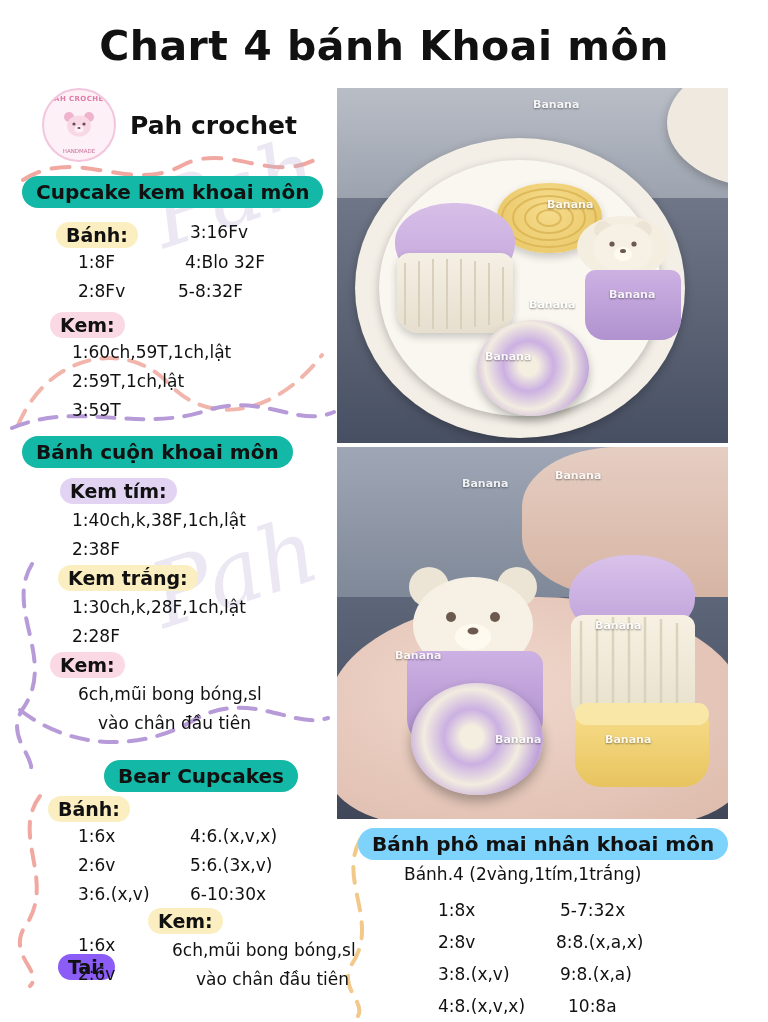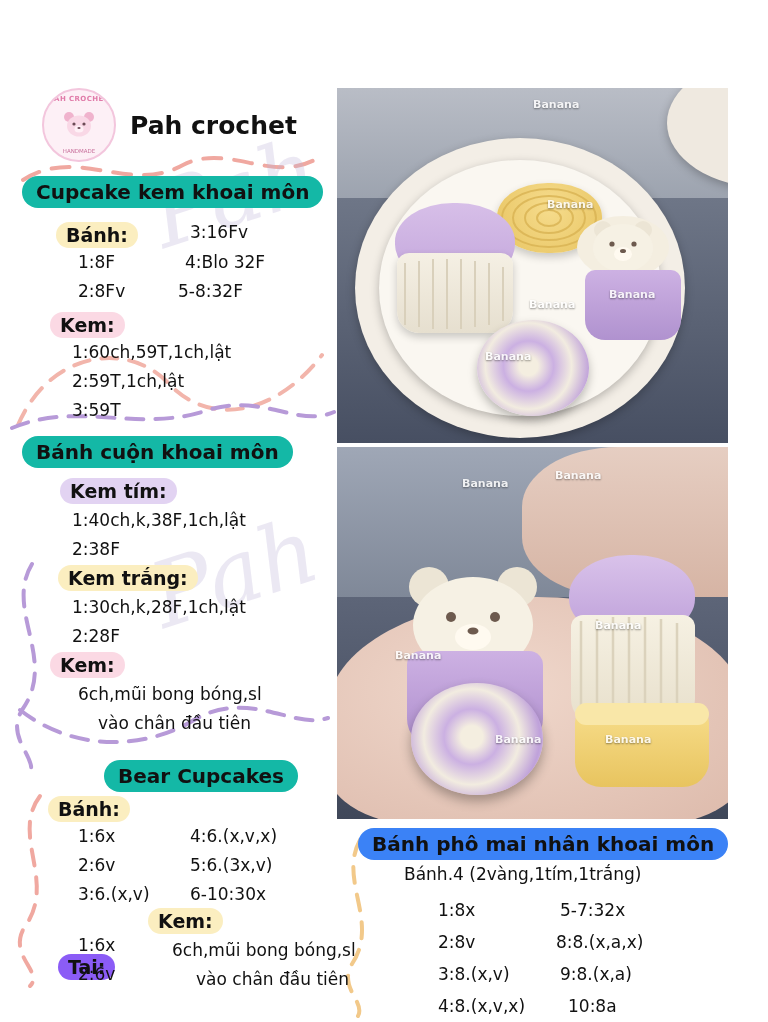--- a/index.html
+++ b/index.html
@@ -34,21 +34,21 @@
   .logo .logo-bear { position:absolute; top:20px; left:50%; transform:translateX(-50%); width:34px; height:30px; }
   .logo .logo-bottom { position:absolute; bottom:6px; width:100%; text-align:center; font-size:5.5px; color:#c86f9b; }
   .brand-name { font-size:25px; font-weight:bold; color:#111; }
 
   
   .pill {
     position:absolute; font-weight:bold; color:#111;
     padding:4px 14px; border-radius:18px; white-space:nowrap;
   }
   .pill.purple { background:#14b8a6; }
-  .pill.yellow { background:#3b82f6; }
+  .pill.yellow { background:#7dd3fc; }
 
   .lbl {
     position:absolute; font-weight:bold; white-space:nowrap; color:#111;
     padding:2px 10px; border-radius:14px;
   }
   .txt { position:absolute; white-space:nowrap; color:#111; }
 
   
   .photo { position:absolute; overflow:hidden; }
   .photo .cap {
@@ -95,20 +95,21 @@
   <svg class="squiggle" style="left:6px; top:790px;" width="60" height="200" viewBox="0 0 60 200">
     <path d="M34 6 C 4 46, 52 92, 18 138 C 2 166, 38 182, 24 196" fill="none" stroke="#f0a8a0" stroke-width="4" stroke-linecap="round" stroke-dasharray="16 12"></path>
   </svg>
   <svg class="squiggle" style="left:330px; top:838px;" width="60" height="180" viewBox="0 0 60 180">
     <path d="M30 2 C 8 42, 50 84, 22 126 C 8 150, 36 164, 28 178" fill="none" stroke="#f2c98a" stroke-width="4" stroke-linecap="round" stroke-dasharray="16 12"></path>
   </svg>
 
   <div class="watermark" style="left:150px; top:140px;">Pah</div>
   <div class="watermark" style="left:150px; top:520px;">Pah</div>
 
+  <div class="title">Chart 4 bánh Khoai môn</div>
 
   <div class="brand-row">
     <div class="logo">
       <div class="logo-top">PAH CROCHET</div>
       <svg class="logo-bear" viewBox="0 0 34 30">
         <circle cx="7" cy="7" r="5" fill="#f0b3cd"></circle>
           <circle cx="27" cy="7" r="5" fill="#f0b3cd"></circle>
         <ellipse cx="17" cy="16" rx="12" ry="10.5" fill="#f9d8e6"></ellipse>
         <circle cx="12" cy="14" r="1.6" fill="#6b4a55"></circle>
           <circle cx="22" cy="14" r="1.6" fill="#6b4a55"></circle>

